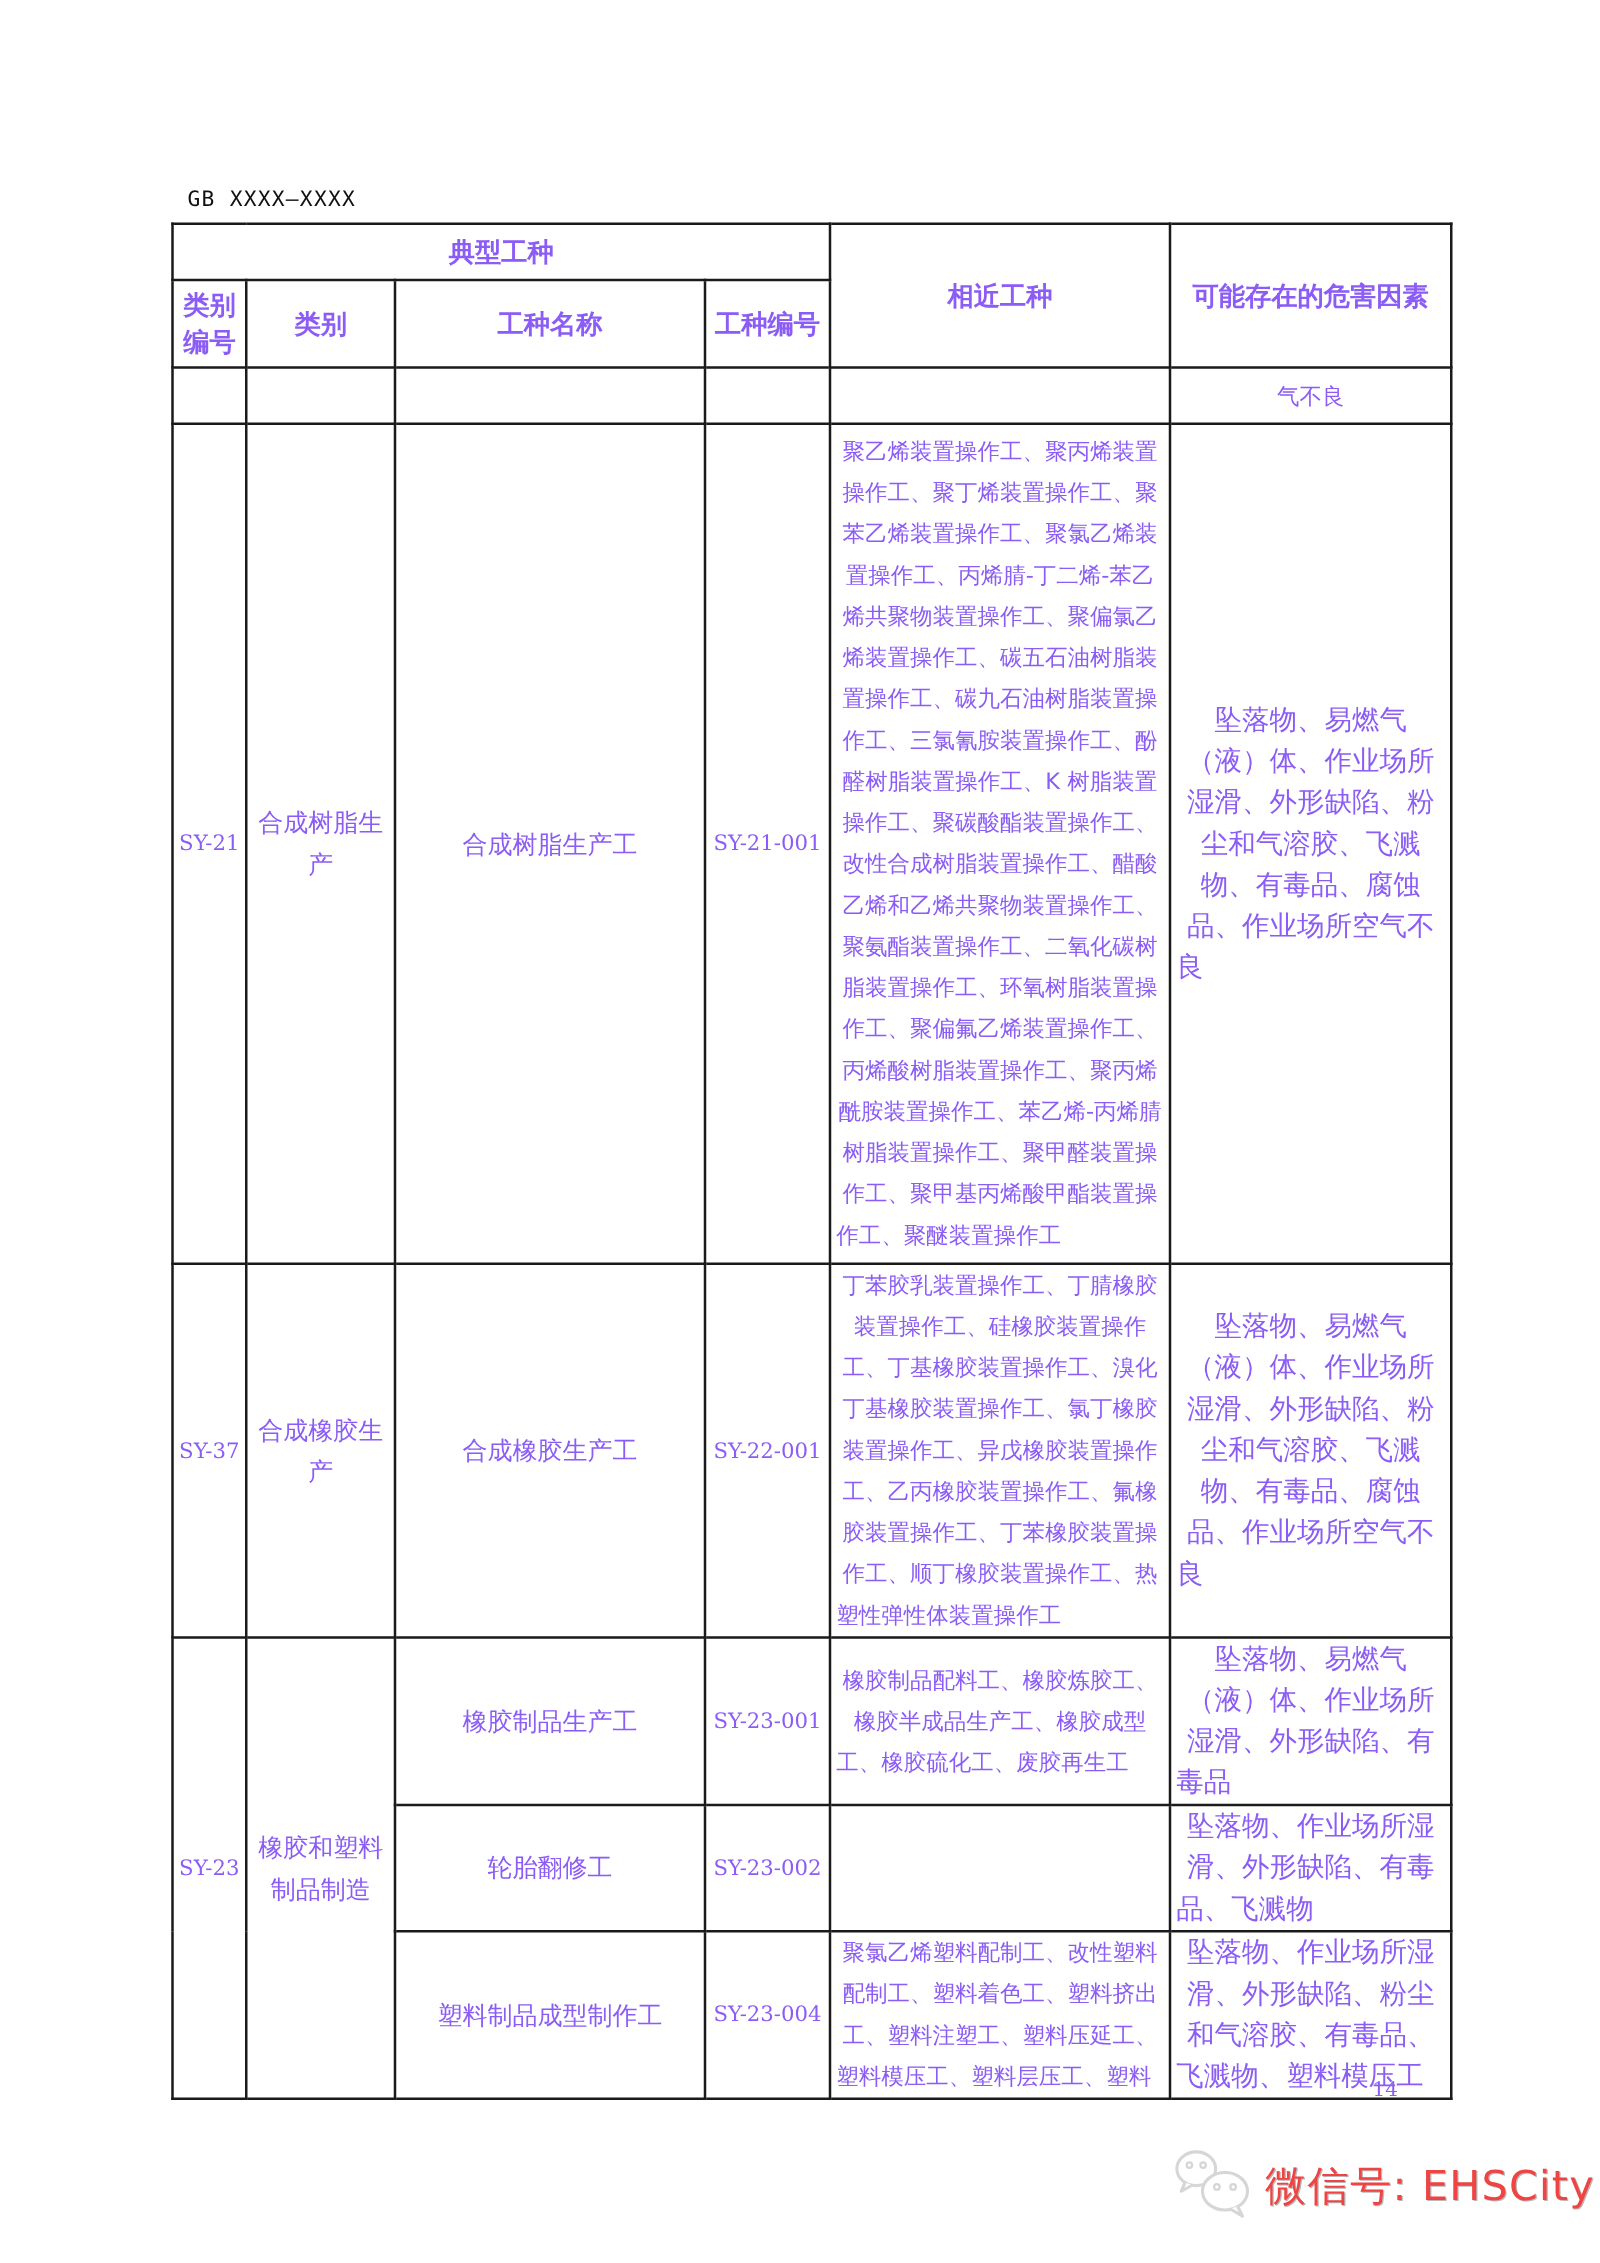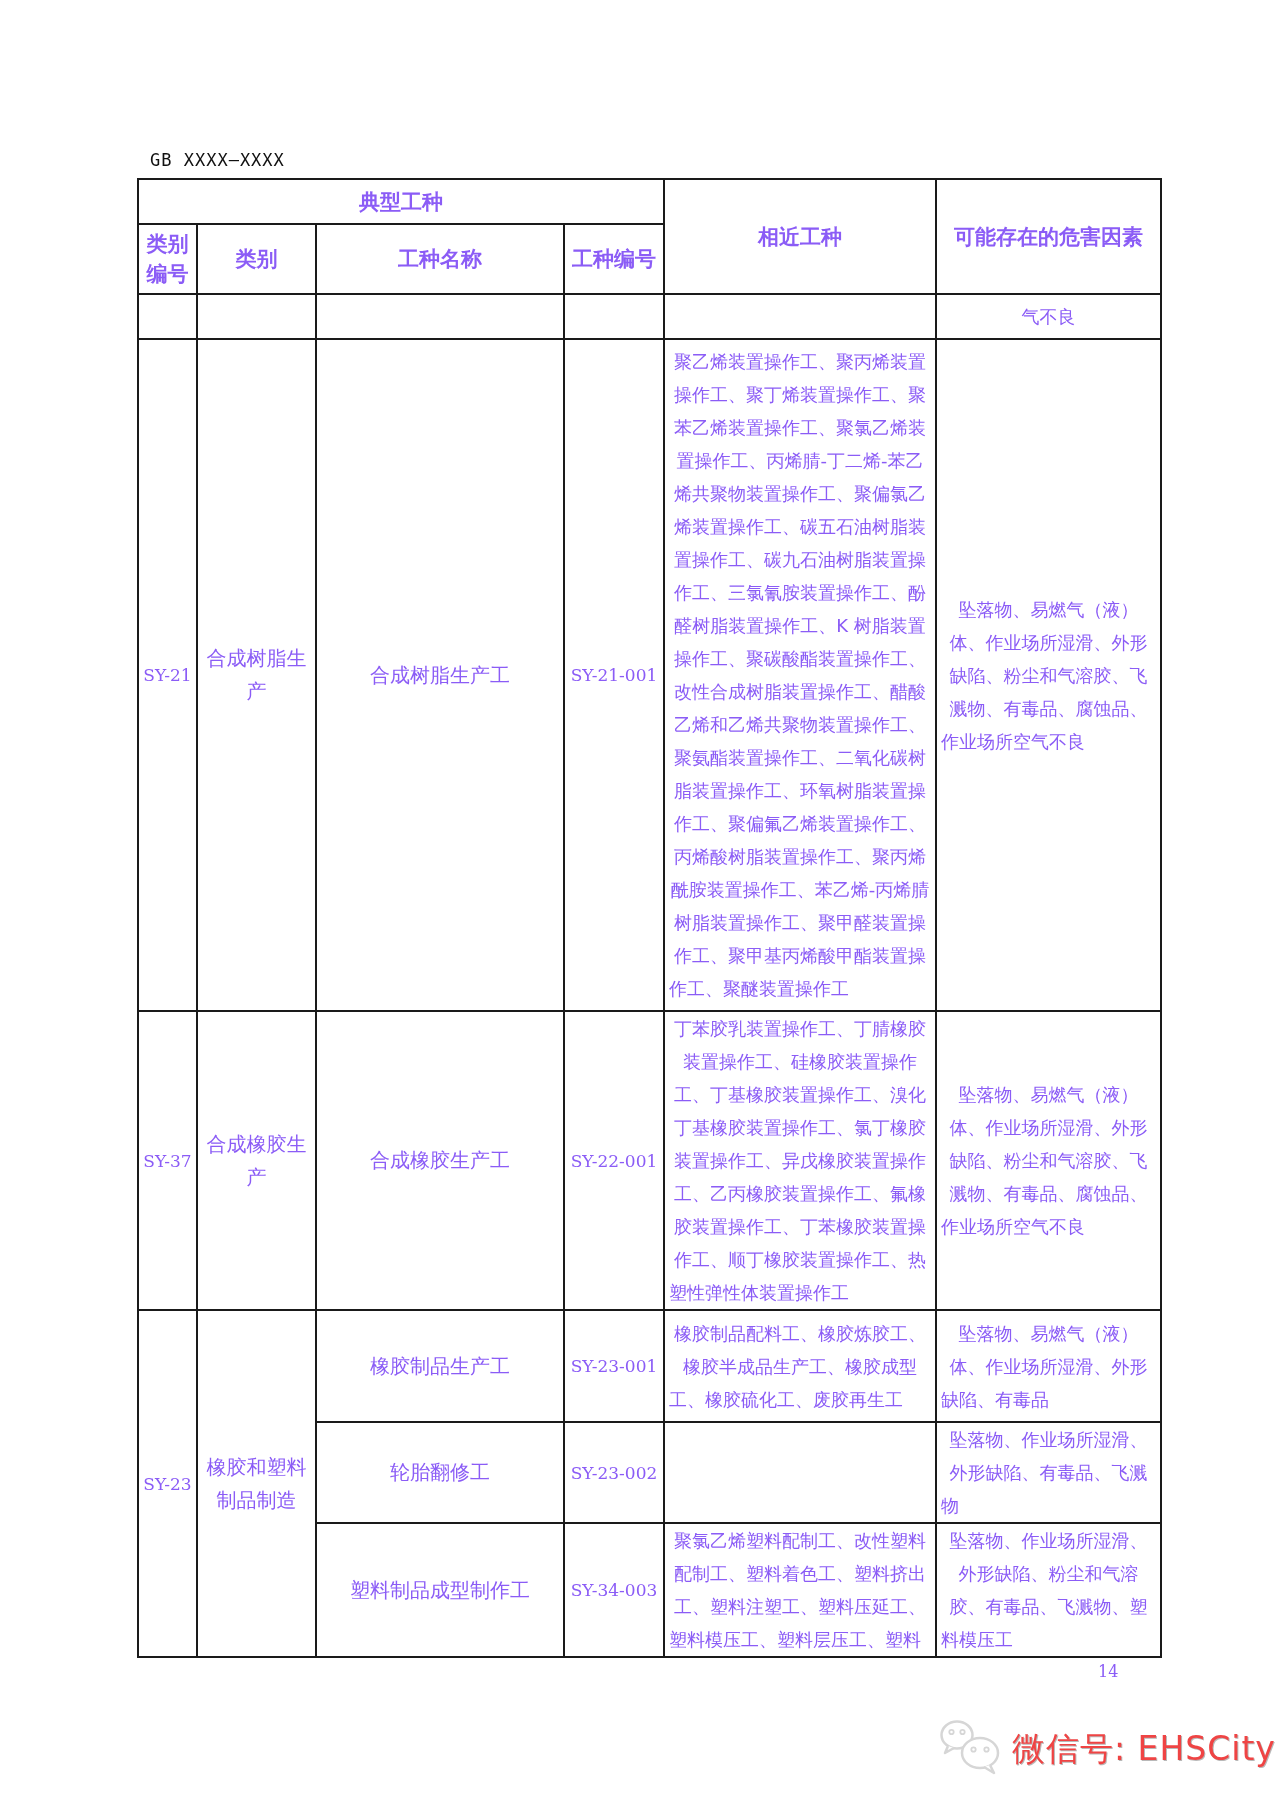--- a/index.html
+++ b/index.html
@@ -51,21 +51,21 @@
     text-align-last:left;
     vertical-align:top;
     font-size:18px;
     line-height:33px;
     padding:6px 6px 0 6px;
   }
   td.hazards{
     text-align:justify;
     text-align-last:left;
     vertical-align:middle;
-    font-size:18px;
+    font-size:22px;
     line-height:33px;
     padding:2px 4px;
   }
   td.hz-top{vertical-align:top;padding-top:6px;}
   td.plain-left{text-align:left;font-size:18px;padding-left:6px;}
   .page-number{
     position:absolute;left:1098px;top:1662px;
     font-family:"DejaVu Serif",serif;
     font-size:16px;color:#8b5cf6;
   }
@@ -145,21 +145,21 @@
         <td class="hazards hz-top">坠落物、易燃气（液）体、作业场所湿滑、外形缺陷、有毒品</td>
       </tr>
       <tr class="r4">
         <td class="job">轮胎翻修工</td>
         <td class="code">SY-23-002</td>
         <td class="longtext"></td>
         <td class="hazards hz-top">坠落物、作业场所湿滑、外形缺陷、有毒品、飞溅物</td>
       </tr>
       <tr class="r5">
         <td class="job">塑料制品成型制作工</td>
-        <td class="code">SY-34-003</td>
+        <td class="code">SY-23-004</td>
         <td class="longtext">聚氯乙烯塑料配制工、改性塑料配制工、塑料着色工、塑料挤出工、塑料注塑工、塑料压延工、塑料模压工、塑料层压工、塑料</td>
         <td class="hazards hz-top">坠落物、作业场所湿滑、外形缺陷、粉尘和气溶胶、有毒品、飞溅物、塑料模压工</td>
       </tr>
     </tbody>
   </table>
 
   <div class="page-number">14</div>
 
   <div class="footer-mark">
     <span>

